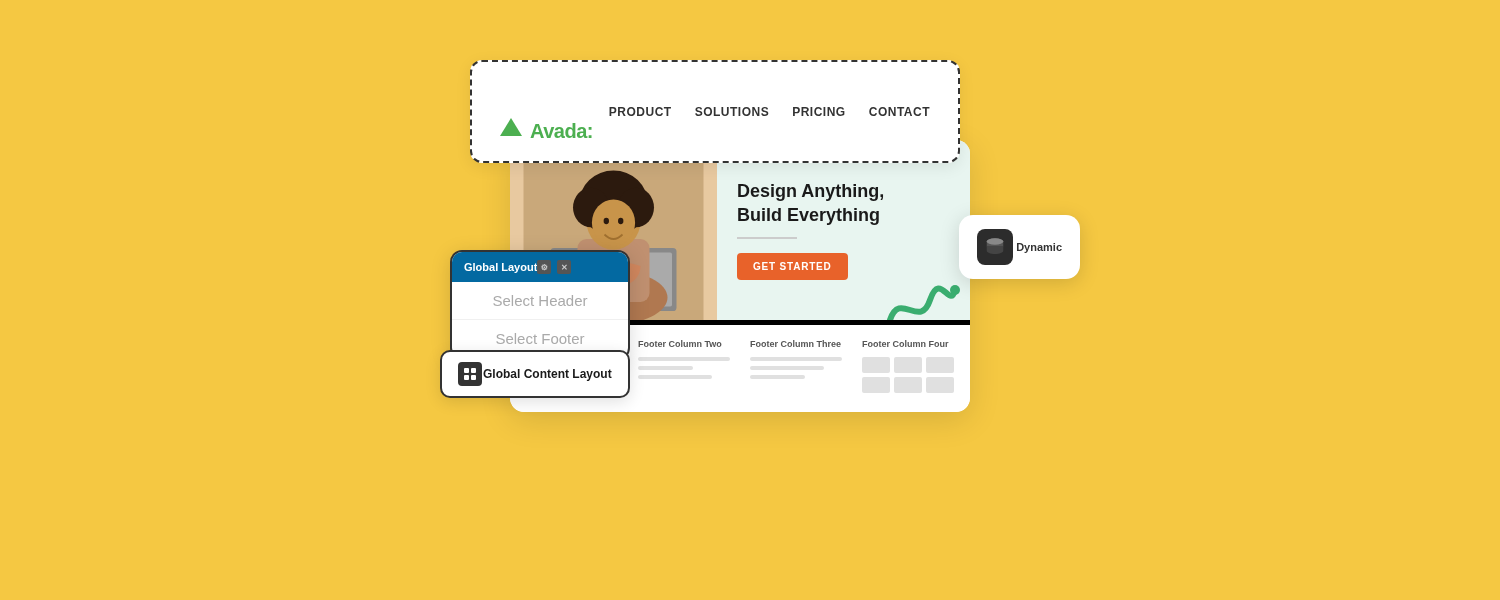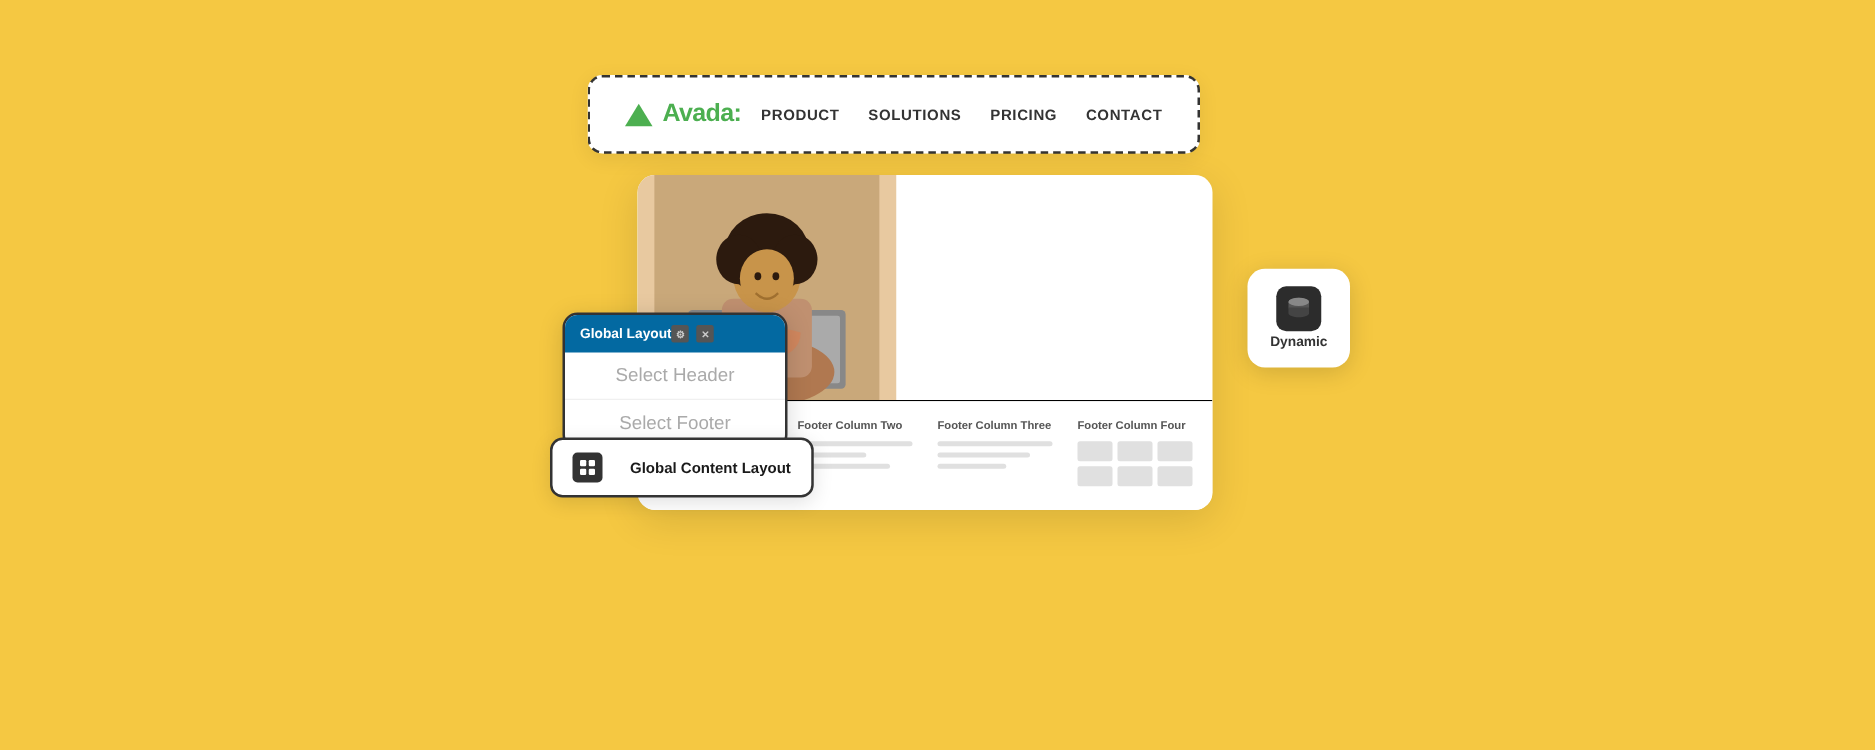--- a/index.html
+++ b/index.html
@@ -33,22 +33,23 @@
       padding: 18px 28px;
       display: flex;
       align-items: center;
       justify-content: space-between;
       z-index: 10;
       box-shadow: 0 4px 16px rgba(0,0,0,0.08);
     }
 
     .navbar-logo {
       display: flex;
-      align-items: flex-end;
+      align-items: flex-start;
       gap: 8px;
+      margin-top: 40px;
     }
 
     .logo-triangle {
       width: 0;
       height: 0;
       border-left: 11px solid transparent;
       border-right: 11px solid transparent;
       border-bottom: 18px solid #4CAF50;
       position: relative;
       top: -2px;
@@ -271,21 +272,21 @@
     .global-content-btn {
       position: absolute;
       top: 290px;
       left: -10px;
       background: #fff;
       border: 2px solid #333;
       border-radius: 10px;
       padding: 10px 16px;
       display: flex;
       align-items: center;
-      gap: 22px;
+      gap: 1px;
       z-index: 25;
       box-shadow: 0 4px 16px rgba(0,0,0,0.12);
       cursor: pointer;
       white-space: nowrap;
     }
 
     .gcl-icon {
       width: 24px;
       height: 24px;
       background: #333;
@@ -316,21 +317,21 @@
 
     
     .dynamic-badge {
       position: absolute;
       top: 155px;
       right: -30px;
       background: #fff;
       border-radius: 14px;
       padding: 14px 18px;
       display: flex;
-      flex-direction: column;
+      flex-direction: row;
       align-items: center;
       gap: 3px;
       z-index: 20;
       box-shadow: 0 4px 20px rgba(0,0,0,0.15);
       min-width: 80px;
       justify-content: flex-end;
     }
 
     .dynamic-icon {
       width: 36px;
@@ -392,23 +393,36 @@
 
           <path d="M90 105 Q100 115 110 105" stroke="#a07030" stroke-width="2" fill="none"></path>
 
           <ellipse cx="92" cy="90" rx="3" ry="3.5" fill="#2c1a0e"></ellipse>
           <ellipse cx="108" cy="90" rx="3" ry="3.5" fill="#2c1a0e"></ellipse>
 
           <path d="M70 140 Q100 130 130 140 Q130 160 100 165 Q70 160 70 140Z" fill="#d4845a" opacity="0.8"></path>
         </svg>
       </div>
 
-    </div>
-
-    <div class="footer-card" style="position:relative; bottom:auto; left:auto; box-shadow:none; border-top:1px solid #000000; border-radius:0 0 14px 14px; margin:0; padding:14px 16px;">
+      <div class="hero-text-section">
+        <div class="hero-heading">
+          <span>Design Anything,</span><br>
+          <span>Build Everything</span>
+        </div>
+        <div class="hero-divider"></div>
+        <button class="hero-btn">GET STARTED</button>
+
+        <svg class="green-squiggle" viewBox="0 0 80 60" xmlns="http://www.w3.org/2000/svg">
+          <path d="M10 50 C20 20, 40 60, 50 30 C60 0, 70 40, 75 20" stroke="#3aad6f" stroke-width="6" fill="none" stroke-linecap="round"></path>
+          <circle cx="75" cy="20" r="5" fill="#3aad6f"></circle>
+        </svg>
+      </div>
+    </div>
+
+    <div class="footer-card" style="position:relative; bottom:auto; left:auto; box-shadow:none; border-top:5px solid #000000; border-radius:0 0 14px 14px; margin:0; padding:14px 16px;">
       <div class="footer-col">
         <div class="footer-col-title">Footer Column One</div>
         <div class="footer-line full"></div>
         <div class="footer-line medium"></div>
         <div class="footer-line short"></div>
       </div>
       <div class="footer-col">
         <div class="footer-col-title">Footer Column Two</div>
         <div class="footer-line full"></div>
         <div class="footer-line short"></div>

